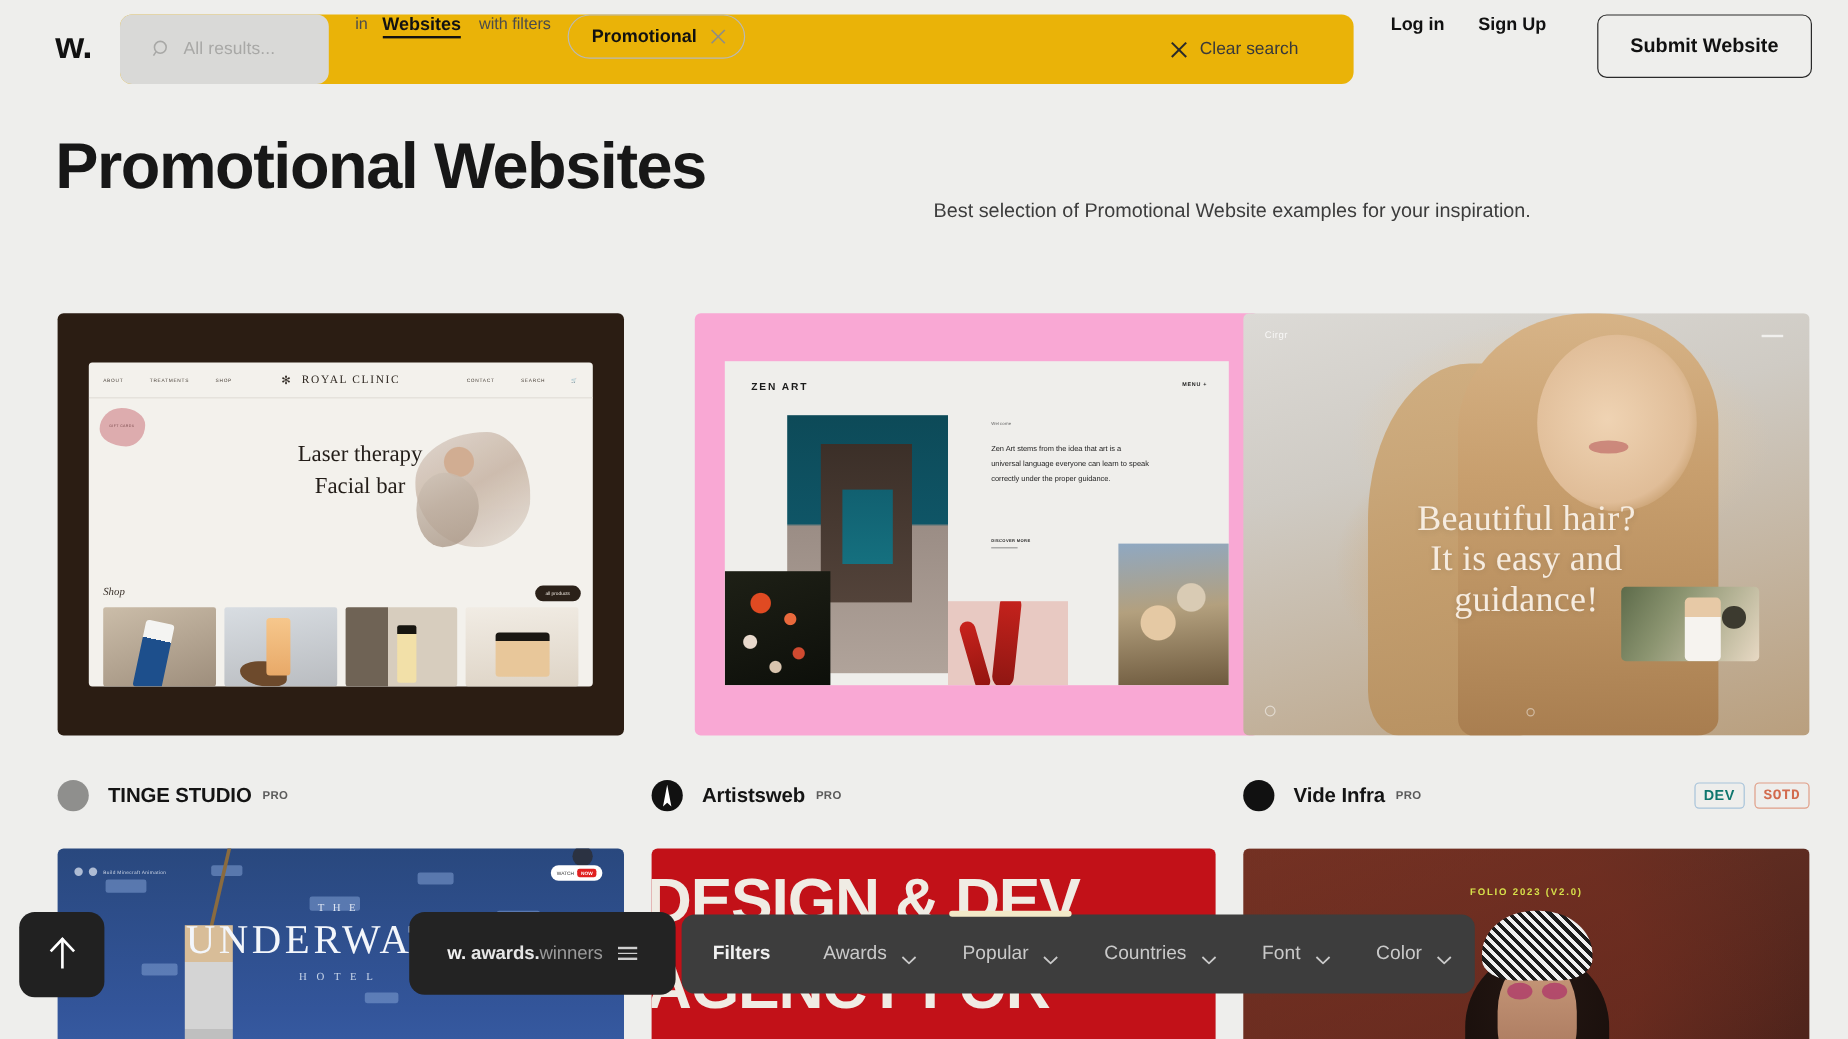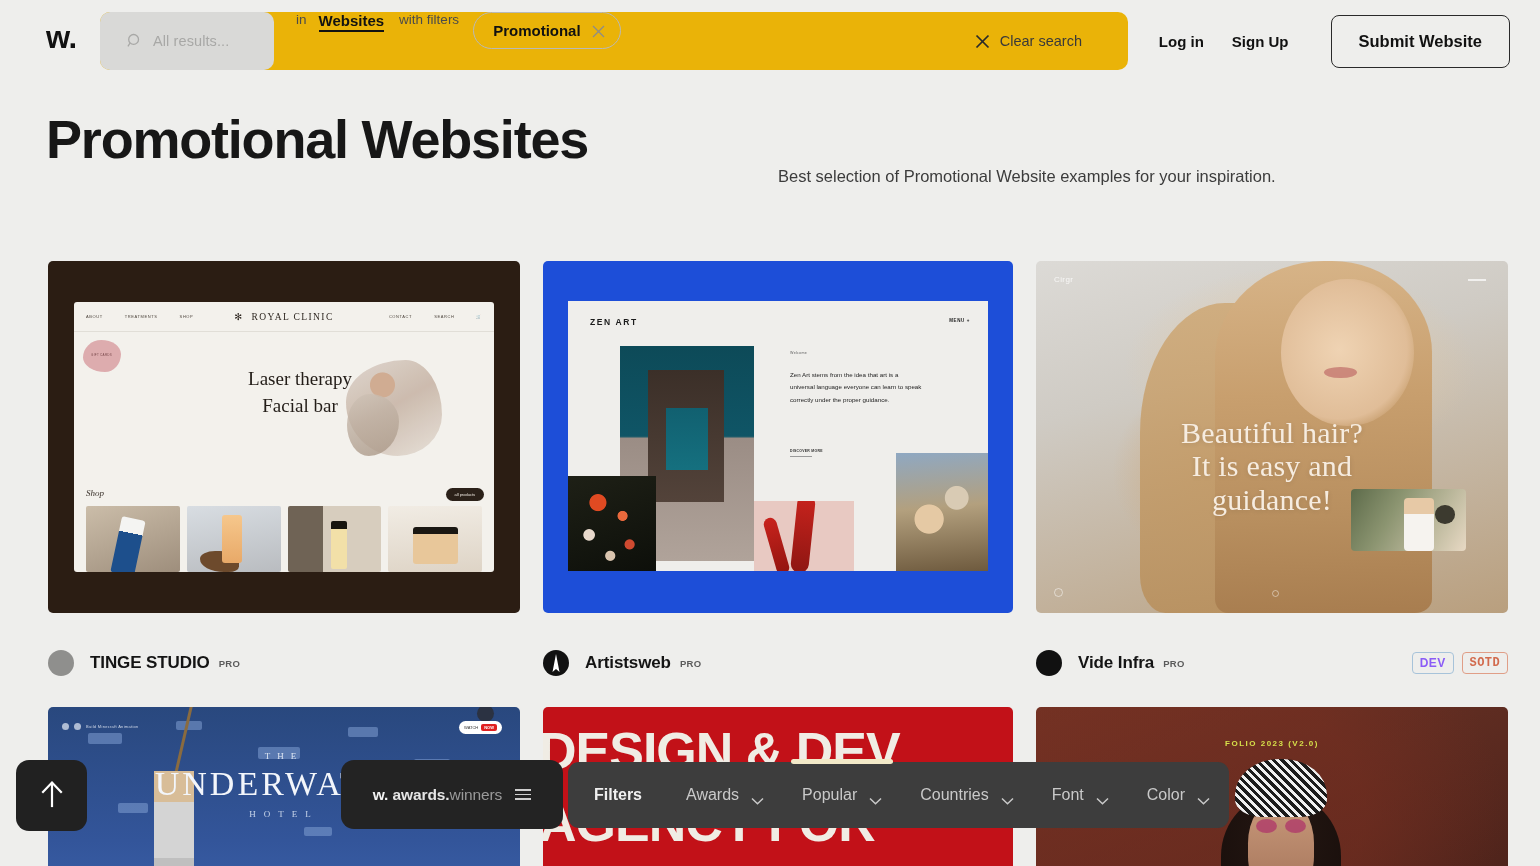--- a/index.html
+++ b/index.html
@@ -55,21 +55,21 @@
 
   .clear-search {
     position: absolute; right: 46px; top: 0; height: 58px;
     display: flex; align-items: center; gap: 10px;
   }
   .clear-x { width: 15px; height: 15px; }
   .clear-text { font-size: 14.5px; color: #39393a; }
 
   .header-right {
     position: absolute; right: 30px; top: 12px; height: 58px;
-    display: flex; align-items: center; gap: 0;
+    display: flex; gap: 0;
   }
   .nav-link {
     font-size: 15px; font-weight: 700; color: #111; padding: 0 14px;
     text-decoration: none;
   }
   .submit-btn {
     margin-left: 28px;
     height: 53px; padding: 0 27px;
     border: 1.5px solid #2a2a2a; border-radius: 8px;
     background: transparent;
@@ -115,21 +115,21 @@
   }
   .pro-tag {
     margin-left: 9px; font-size: 9.5px; font-weight: 700; color: #5b5b5b;
     letter-spacing: .3px;
   }
   .badges { margin-left: auto; display: flex; gap: 8px; }
   .badge {
     font-size: 12px; font-weight: 700; letter-spacing: .4px;
     padding: 3px 7px 3px 7px; border-radius: 4px; border: 1px solid;
   }
-  .badge-dev { color: #8b5cf6; border-color: #a7c3da; }
+  .badge-dev { color: #0f766e; border-color: #a7c3da; }
   .badge-sotd { color: #d26b4e; border-color: #e09e87; font-family: Liberation Mono, monospace; }
 
   
   
   .t1 { background: #2b1d13; }
   .t1 .browser {
     position: absolute; left: 26px; top: 41px; width: 420px; height: 270px;
     background: #f3f1ec; border-radius: 3px; overflow: hidden;
   }
   .t1 .navrow {
@@ -195,21 +195,21 @@
   .t1 .p2:before{content:"";position:absolute;left:14%;bottom:0;width:42%;height:32%;
     background:#6d4a2c;border-radius:44% 56% 30% 70%;}
   .t1 .p3 { background: linear-gradient(90deg,#6f6355 0 38%, #d7cdbe 38% 100%); }
   .t1 .p3:after{content:"";position:absolute;left:46%;top:22%;width:17%;height:74%;
     background:linear-gradient(180deg,#17150f 0 16%, #f2e0a8 16% 100%);border-radius:2px;}
   .t1 .p4 { background: linear-gradient(175deg,#f1ece4,#ded4c6); }
   .t1 .p4:after{content:"";position:absolute;left:26%;top:32%;width:48%;height:56%;
     background:linear-gradient(180deg,#1a1712 0 20%, #e8c79a 20% 100%);border-radius:3px;}
 
   
-  .t2 { background: #1d4ed8; }
+  .t2 { background: #f9a8d4; margin-left: 36px; }
   .t2 .browser {
     position: absolute; left: 25px; top: 40px; width: 420px; height: 270px;
     background: #efeeeb; overflow: hidden;
   }
   .t2 .zhead {
     position:absolute; left:22px; top:16px; font-size:8.5px; font-weight:700;
     letter-spacing:1.6px; color:#1b1b1b;
   }
   .t2 .zmenu { position:absolute; right:18px; top:17px; font-size:4.5px; font-weight:700; letter-spacing:.6px; color:#1b1b1b;}
   .t2 .gallery {

